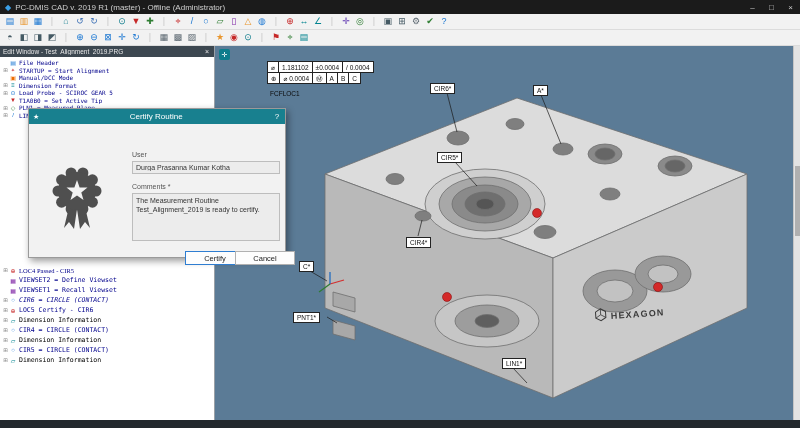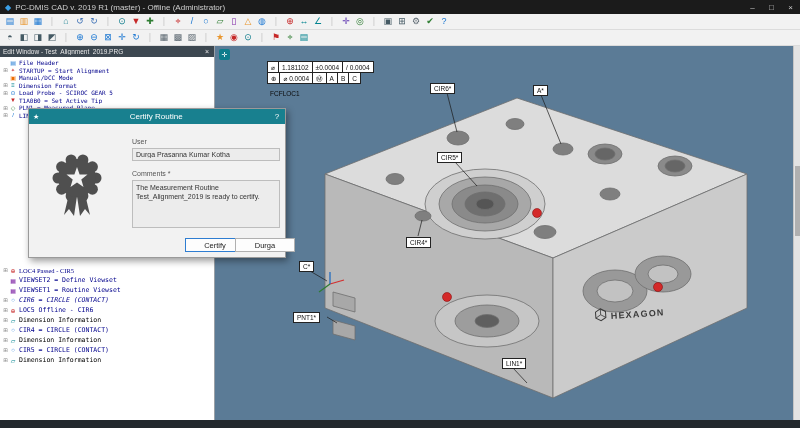--- a/index.html
+++ b/index.html
@@ -39,21 +39,21 @@
   .tico { width:8px; font-size:6px; text-align:center; }
   .tlab { font-family:"DejaVu Sans Mono", monospace; margin-left:2px; }
 
   
   .dialog { position:absolute; left:28px; top:108px; width:258px; height:150px; background:#f2f2f2;
             border:1px solid #9a9a9a; box-shadow:2px 3px 7px rgba(0,0,0,.4); z-index:10; }
   .dlg-header { height:15px; background:#18808f; color:#fff; display:flex; align-items:center; font-size:8px; }
   .dlg-hicon { margin:0 4px; font-size:7px; }
   .dlg-title { flex:1; text-align:center; }
   .dlg-help { width:16px; text-align:center; font-size:8px; }
-  .dlg-body { position:relative; height:135px; }
+  .dlg-body { position:relative; height:135px;margin-top:13px; }
   .rosette { position:absolute; left:14px; top:20px; }
   .fld-label { position:absolute; font-size:7px; color:#555; }
   #lbl-user { left:103px; top:14px; }
   #lbl-comments { left:103px; top:46px; }
   .fld-input { position:absolute; left:103px; top:24px; width:148px; height:13px; background:#ececec;
                border:1px solid #bdbdbd; font-size:7px; color:#333; padding:0 3px;
                font-family:"Liberation Sans", sans-serif; }
   .fld-textarea { position:absolute; left:103px; top:56px; width:148px; height:48px; background:#ececec;
                   border:1px solid #bdbdbd; font-size:7px; color:#333; padding:2px 3px; line-height:1.35;
                   resize:none; font-family:"Liberation Sans", sans-serif; overflow:hidden; }
@@ -278,33 +278,33 @@
 
         <div class="trow">
           <span class="texp"></span>
           <span class="tico" style="color: rgb(123, 31, 162);">▦</span>
           <span class="tlab" style="color: rgb(0, 0, 139);">VIEWSET2 = Define Viewset</span>
         </div>
 
         <div class="trow">
           <span class="texp"></span>
           <span class="tico" style="color: rgb(123, 31, 162);">▦</span>
-          <span class="tlab" style="color: rgb(0, 0, 139);">VIEWSET1 = Routine Viewset</span>
+          <span class="tlab" style="color: rgb(0, 0, 139);">VIEWSET1 = Recall Viewset</span>
         </div>
 
         <div class="trow">
           <span class="texp">⊞</span>
           <span class="tico" style="color: rgb(25, 118, 210);">○</span>
           <span class="tlab" style="color: rgb(0, 0, 139); font-style: italic;">CIR6 = CIRCLE (CONTACT)</span>
         </div>
 
         <div class="trow">
           <span class="texp">⊞</span>
           <span class="tico" style="color: rgb(198, 40, 40);">⊕</span>
-          <span class="tlab" style="color: rgb(0, 0, 139);">LOC5 Offline - CIR6</span>
+          <span class="tlab" style="color: rgb(0, 0, 139);">LOC5 Certify - CIR6</span>
         </div>
 
         <div class="trow">
           <span class="texp">⊞</span>
           <span class="tico" style="color: rgb(0, 131, 143);">▱</span>
           <span class="tlab" style="color: rgb(0, 0, 0);">Dimension Information</span>
         </div>
 
         <div class="trow">
           <span class="texp">⊞</span>
@@ -468,19 +468,19 @@
             <circle cx="49.4" cy="22.8" r="5.5"></circle>
           <circle cx="34" cy="34" r="19"></circle>
         </g>
         <path d="M34,23 L36.6,30.4 L44.5,30.6 L38.3,35.4 L40.5,42.9 L34,38.5 L27.5,42.9 L29.7,35.4 L23.5,30.6 L31.4,30.4 Z" fill="#f2f2f2"></path>
       </svg>
       <div class="fld-label" id="lbl-user">User</div>
       <input class="fld-input" type="text" readonly="" value="Durga Prasanna Kumar Kotha" style="">
       <div class="fld-label" id="lbl-comments">Comments *</div>
       <textarea class="fld-textarea" style="">The Measurement Routine Test_Alignment_2019 is ready to certify.</textarea>
       <div class="dlg-btn" id="btn-certify">Certify</div>
-      <div class="dlg-btn" id="btn-cancel">Durga</div>
+      <div class="dlg-btn" id="btn-cancel">Cancel</div>
     </div>
   </div>
 
   <div class="statusbar"></div>
 
 </div>
 
 </body></html>

